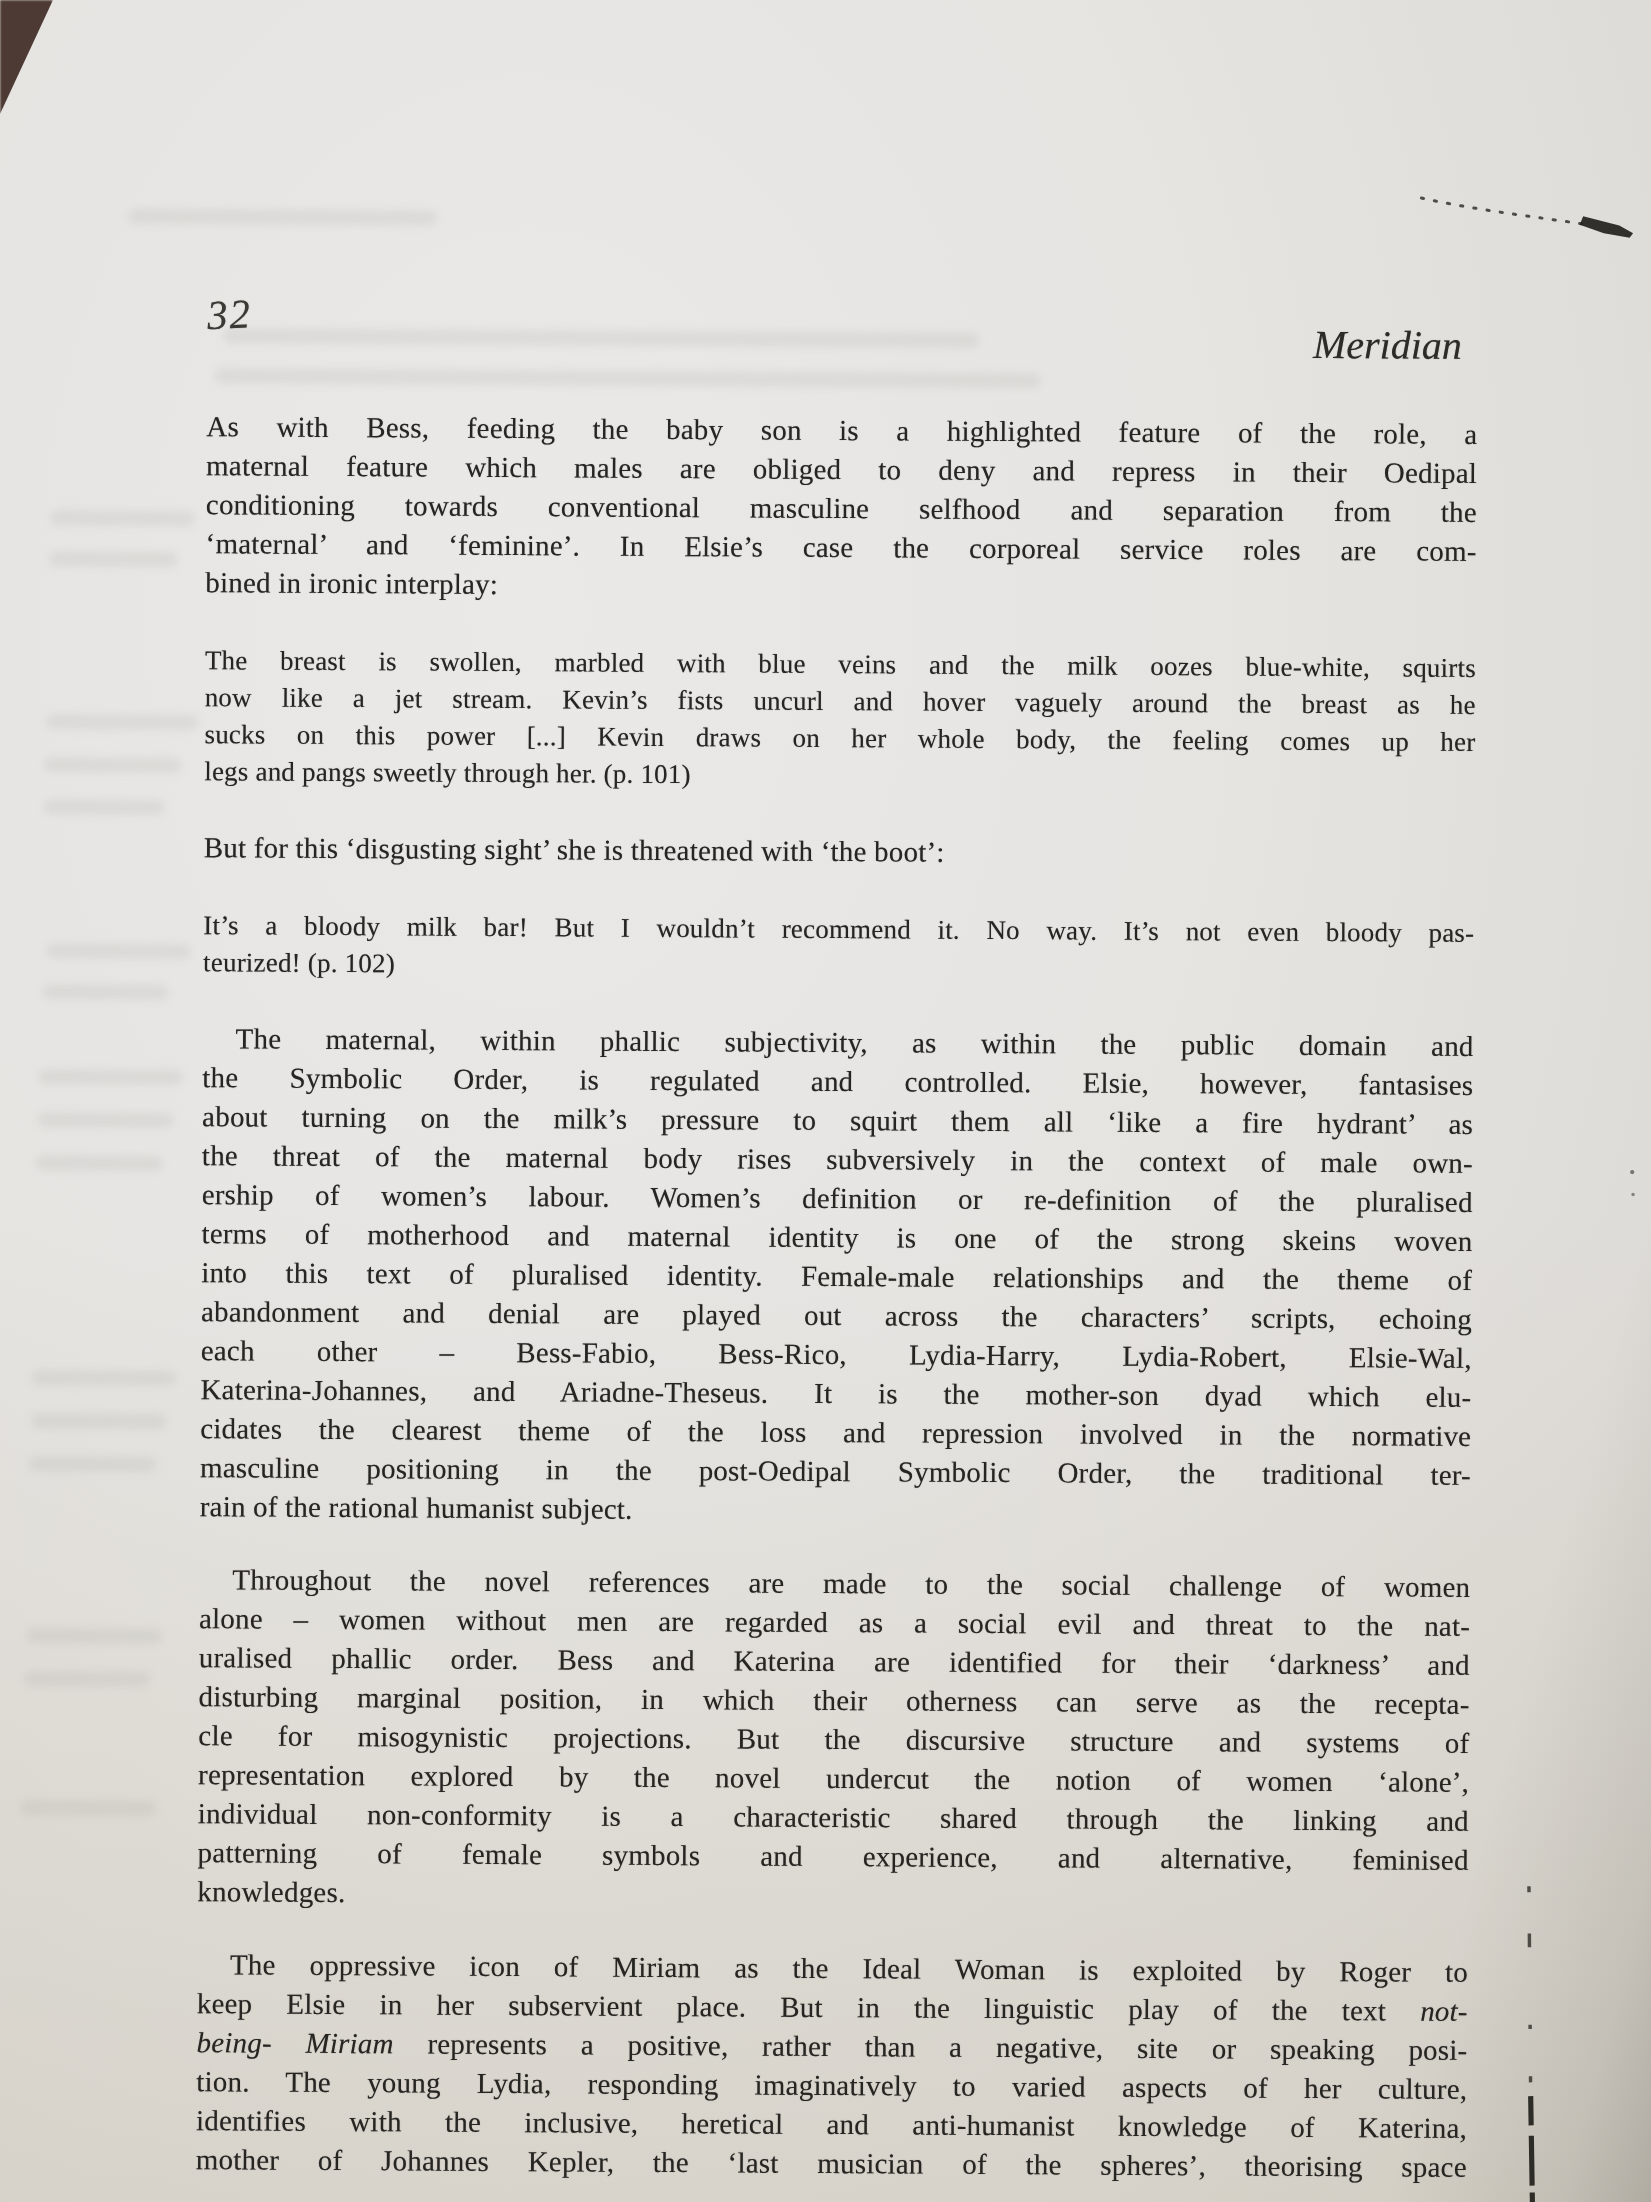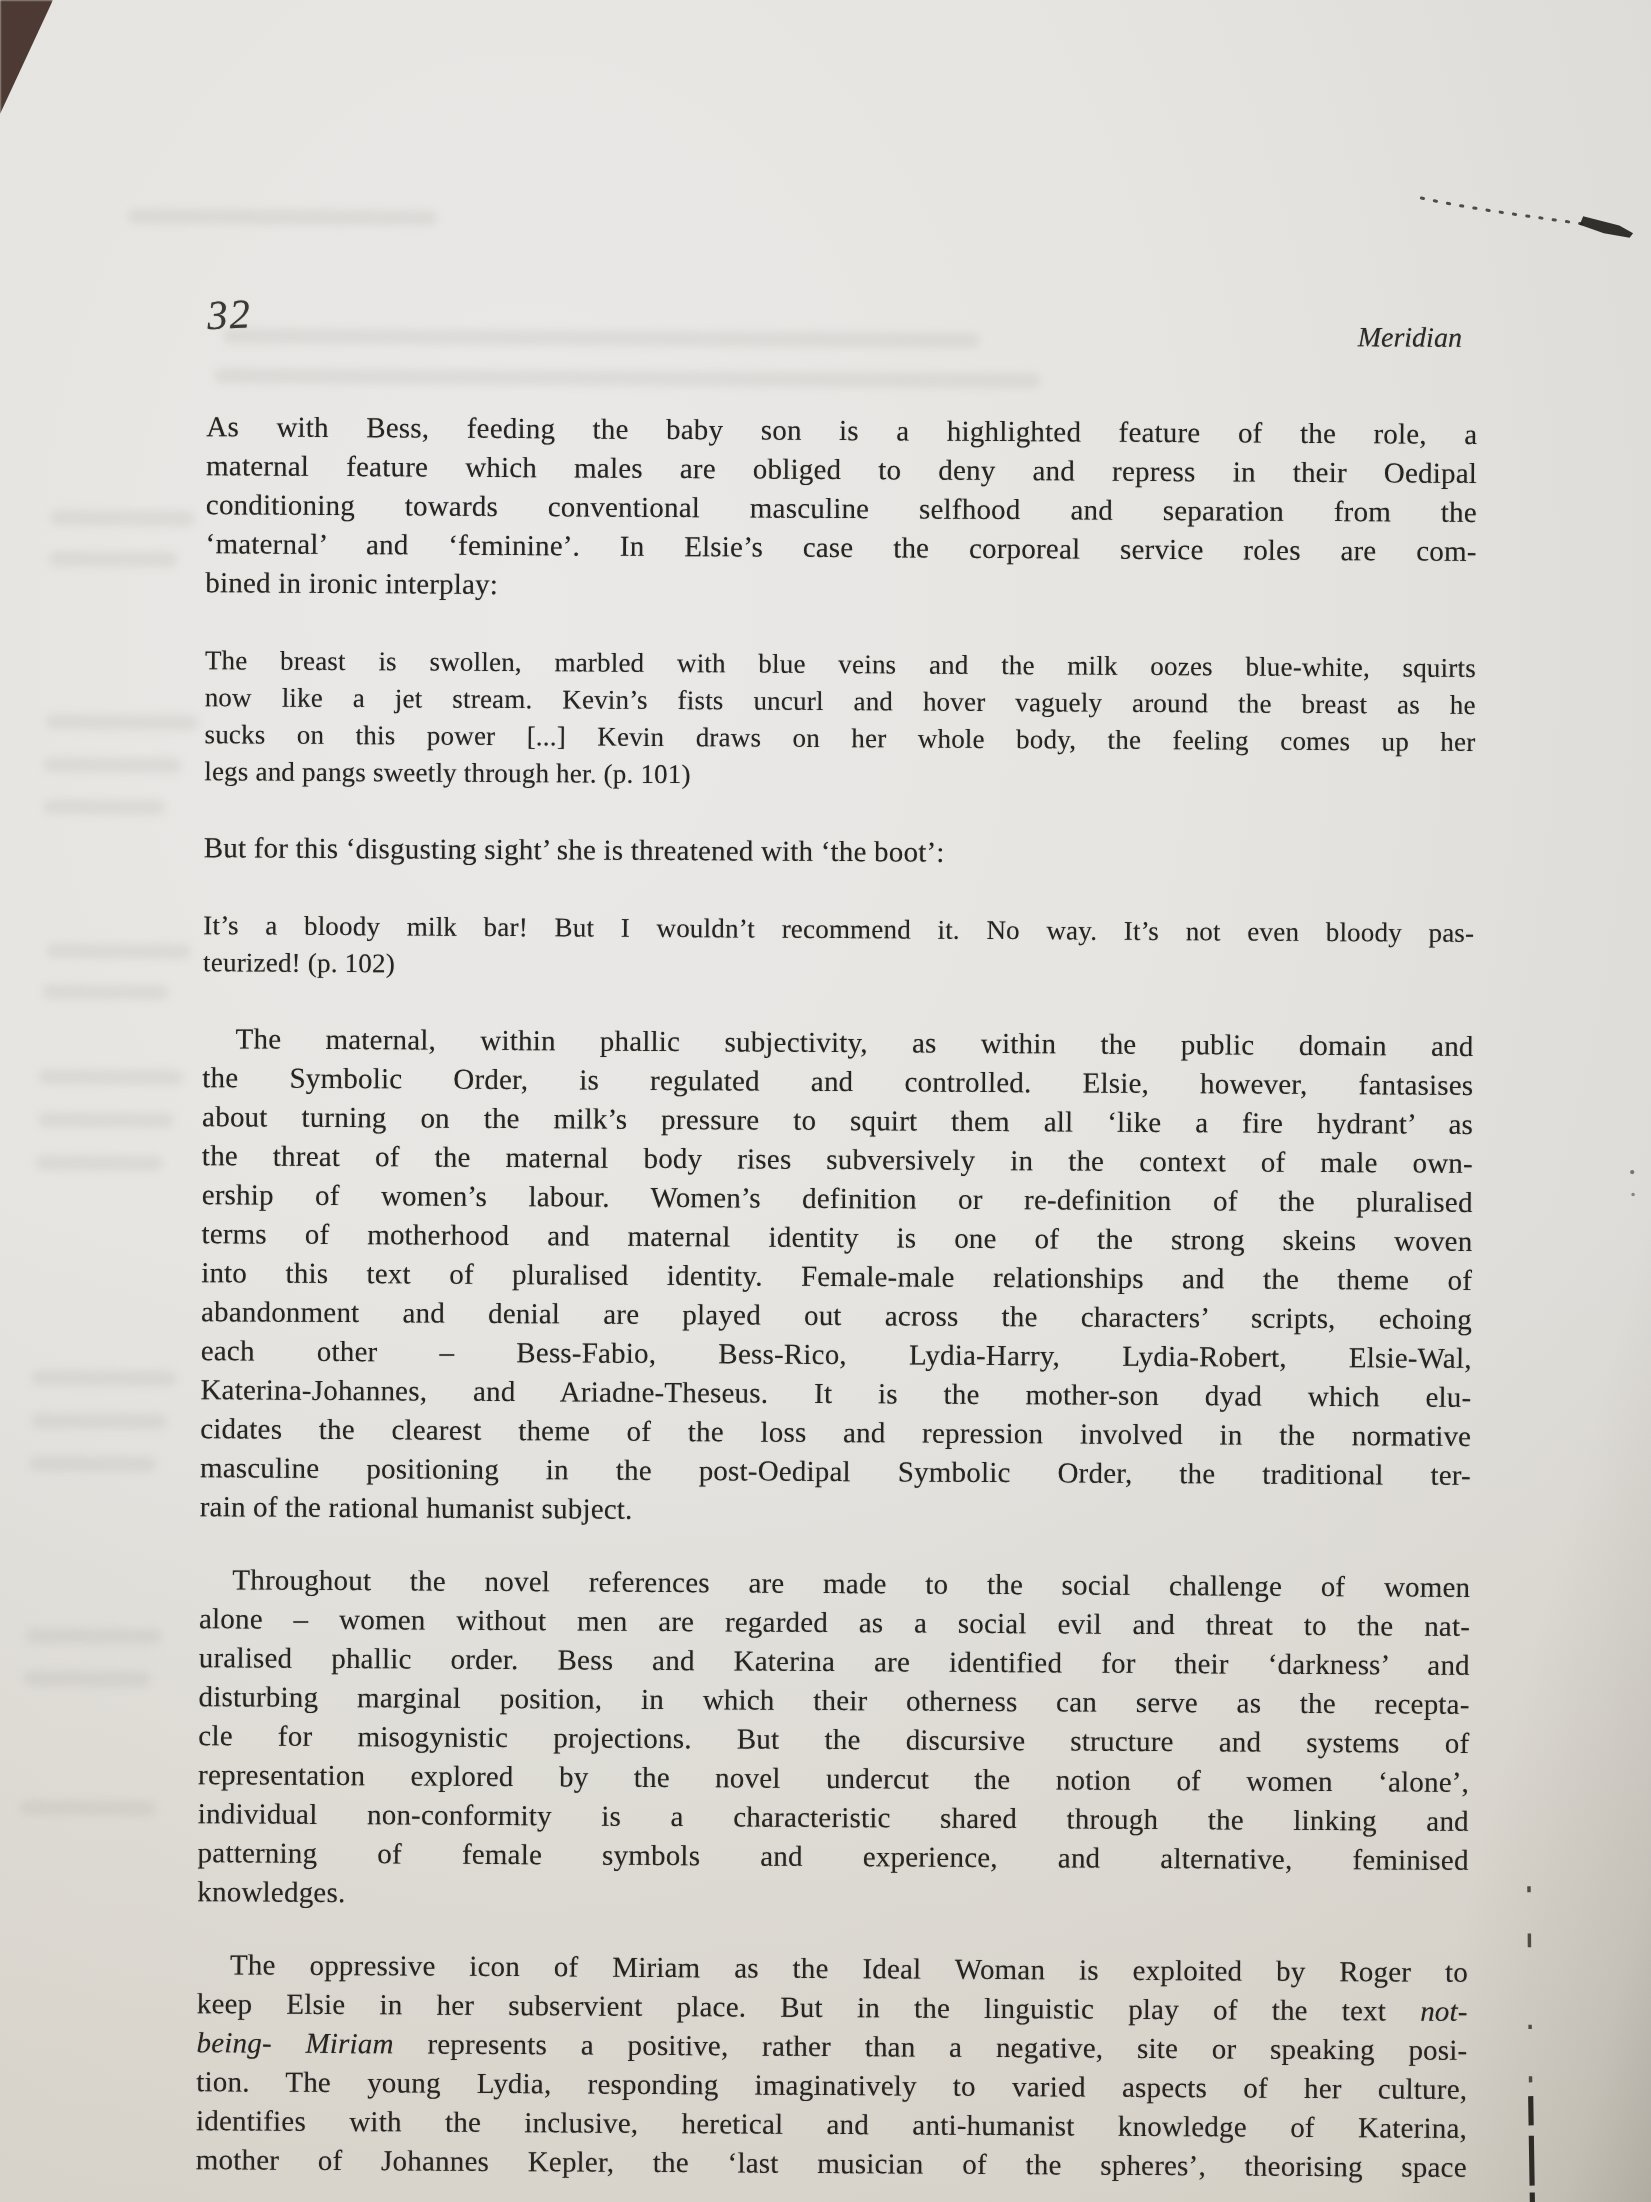--- a/index.html
+++ b/index.html
@@ -23,21 +23,21 @@
     filter:blur(1.3px);
   }
   .folio{
     position:absolute;left:209px;top:294px;
     font-style:italic;font-size:41px;color:#3a3933;
     transform:rotate(-3deg);letter-spacing:1.7px;
     text-shadow:0 0 0.9px rgba(40,38,34,.6);
   }
   .running-head{
     position:absolute;right:188px;top:318px;
-    font-style:italic;font-size:28px;color:#2c2b27;
+    font-style:italic;font-size:40px;color:#2c2b27;
     text-shadow:0 0 0.9px rgba(40,38,34,.55);
     text-align:center;
   }
   .text-block{
     position:absolute;left:209px;top:411px;width:1271px;
     color:#262522;
     text-shadow:0 0 1px rgba(42,40,36,.45);
   }
   .para{margin:0;}
   .para.body{font-size:29px;line-height:39px;letter-spacing:0.2px;}

